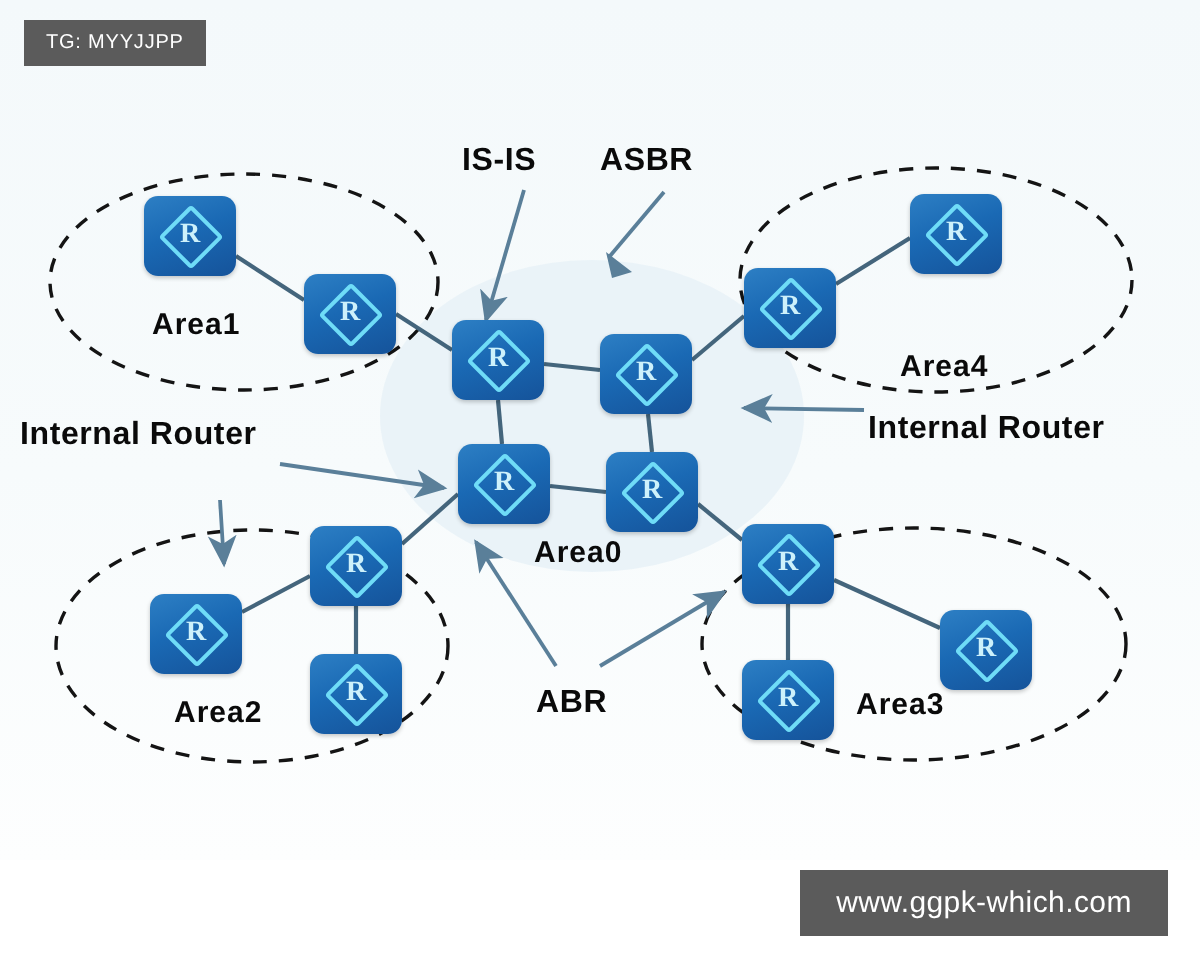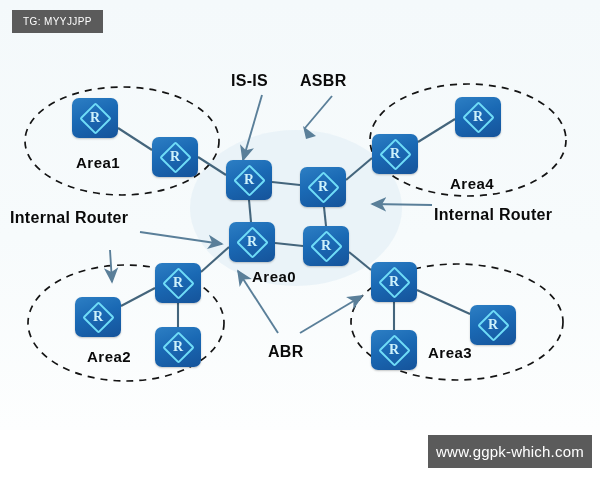--- a/index.html
+++ b/index.html
@@ -92,24 +92,23 @@
   }
   #tag-chip {
     left: 12px; top: 10px;
     height: 23px;
     padding: 0 11px;
     font-size: 10px;
     letter-spacing: 0.4px;
   }
   #url-chip {
     left: 400px; top: 435px;
-    width: 164px; height: 33px;
+    width: 184px; height: 33px;
     font-size: 15px;
     letter-spacing: 0.2px;
-    margin-left: 28px;
   }
   #zhihu-watermark {
     position: absolute;
     left: 398px; top: 374px;
     font-size: 16px;
     color: #b9c2c8;
     font-family: "DejaVu Sans", sans-serif;
     white-space: nowrap;
     opacity: 0.92;
   }
@@ -222,20 +221,20 @@
   </div>
 
   <div class="lbl lbl-big" style="left:231px; top:72px;">IS-IS</div>
   <div class="lbl lbl-big" style="left:300px; top:72px;">ASBR</div>
   <div class="lbl lbl-big" style="left:10px;  top:209px;">Internal Router</div>
   <div class="lbl lbl-big" style="left:434px; top:206px;">Internal Router</div>
   <div class="lbl lbl-big" style="left:268px; top:343px;">ABR</div>
 
   <div class="lbl lbl-area" style="left:76px;  top:154px;">Area1</div>
   <div class="lbl lbl-area" style="left:450px; top:153px;margin-top:22px;">Area4</div>
-  <div class="lbl lbl-area" style="left:252px; top:268px;">Area0</div>
+  <div class="lbl lbl-area" style="left:267px; top:268px;">Area0</div>
   <div class="lbl lbl-area" style="left:87px;  top:348px;">Area2</div>
   <div class="lbl lbl-area" style="left:428px; top:344px;">Area3</div>
 
   <div class="chip" id="tag-chip">TG: MYYJJPP</div>
   <div class="chip" id="url-chip">www.ggpk-which.com</div>
 
 </div>
 
 </body></html>

